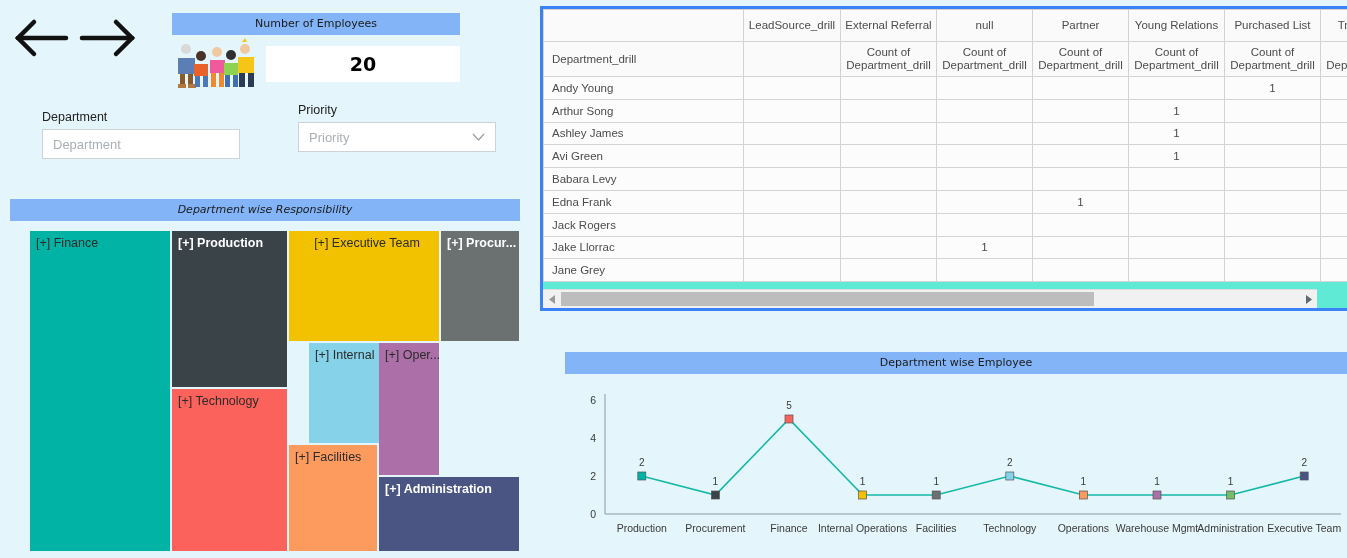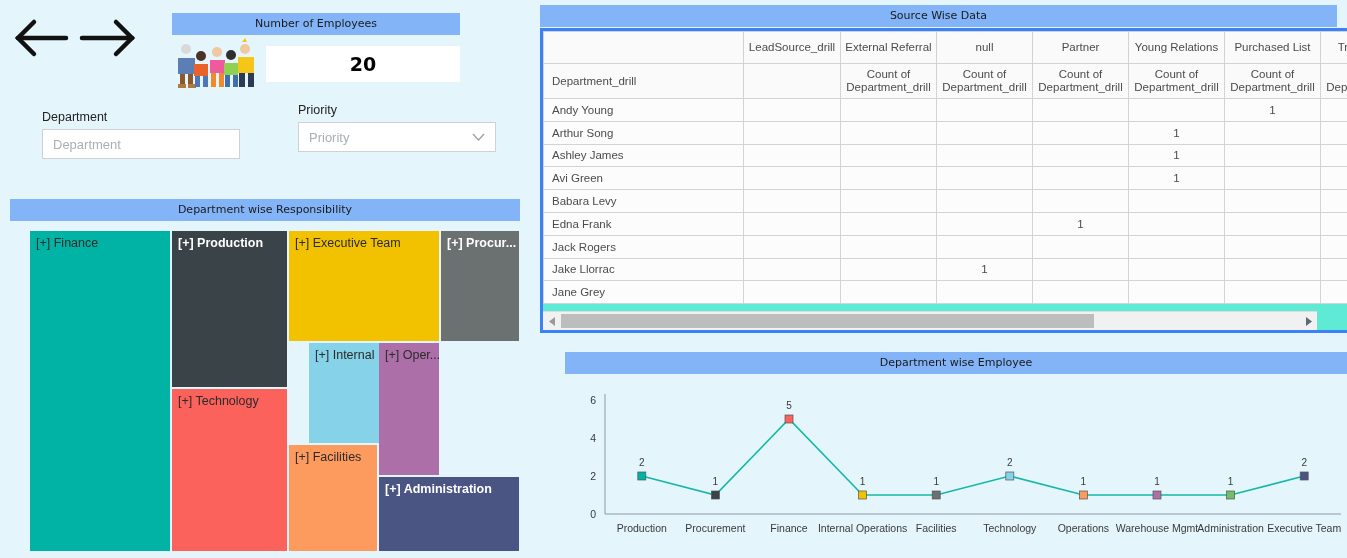--- a/index.html
+++ b/index.html
@@ -47,21 +47,21 @@
     font-size: 13px; color: #a9b0b5;
   }
   #dept-field { left: 42px; top: 0px; width: 198px; }
   #dept-field .field-input { width: 198px; }
   #priority-field { left: 298px; top: -7px; width: 198px; }
   #priority-field .field-input { width: 198px; justify-content: space-between; }
   .chev { width: 13px; height: 8px; position: relative; }
   .chev svg { display:block; }
 
   #treemap-panel { position: absolute; left: 10px; top: 199px; width: 530px; }
-  #treemap-title { width: 510px; }
+  #treemap-title { width: 510px; font-style: italic; }
   #treemap {
     position: relative; width: 489px; height: 320px;
     margin: 10px 0 0 20px;
     border-radius: 8px;
   }
   .tm-cell {
     position: absolute; overflow: hidden;
     font-size: 12.5px; padding: 5px 0 0 6px;
     font-family: "Liberation Sans", sans-serif;
     white-space: nowrap;
@@ -186,34 +186,33 @@
       </div>
     </div>
   </div>
 
   <div id="treemap-panel">
     <div id="treemap-title" class="panel-title">Department wise Responsibility</div>
     <div id="treemap">
       <div class="tm-cell tm-dark-text" style="left: 0px; top: 0px; width: 140px; height: 320px; background: rgb(0, 179, 164);">[+] Finance</div>
       <div class="tm-cell tm-light-text" style="left: 142px; top: 0px; width: 115px; height: 156px; background: rgb(58, 67, 72);">[+] Production</div>
       <div class="tm-cell tm-dark-text" style="left: 142px; top: 158px; width: 115px; height: 162px; background: rgb(251, 98, 92);">[+] Technology</div>
-      <div class="tm-cell tm-dark-text" style="left: 259px; top: 0px; width: 150px; height: 110px; background: rgb(242, 194, 0);">[+] Executive Team</div>
+      <div class="tm-cell tm-dark-text" style="left: 259px; top: 0px; width: 150px; height: 110px; background: rgb(242, 194, 0); text-align: center;">[+] Executive Team</div>
       <div class="tm-cell tm-light-text" style="left: 411px; top: 0px; width: 78px; height: 110px; background: rgb(107, 112, 113);">[+] Procur...</div>
       <div class="tm-cell tm-dark-text" style="left: 259px; top: 112px; width: 88px; height: 100px; background: rgb(134, 210, 232); margin-left: 20px;">[+] Internal ...</div>
       <div class="tm-cell tm-dark-text" style="left: 349px; top: 112px; width: 60px; height: 132px; background: rgb(172, 111, 168);">[+] Oper...</div>
       <div class="tm-cell tm-dark-text" style="left: 259px; top: 214px; width: 88px; height: 106px; background: rgb(253, 154, 94);">[+] Facilities</div>
       <div class="tm-cell tm-light-text" style="left: 349px; top: 246px; width: 140px; height: 74px; background: rgb(75, 85, 132);">[+] Administration</div>
     </div>
   </div>
 </div>
 
 <div id="right-col">
 
   <div id="table-panel">
-    <div id="table-title" class="panel-title">Source Wise Data</div>
     <div id="table-wrap">
       <div id="grid">
         <table class="pivot">
           <colgroup>
             <col class="col-name">
               <col class="col-lead">
               <col class="col-d">
               <col class="col-d">
             <col class="col-d">
               <col class="col-d">

